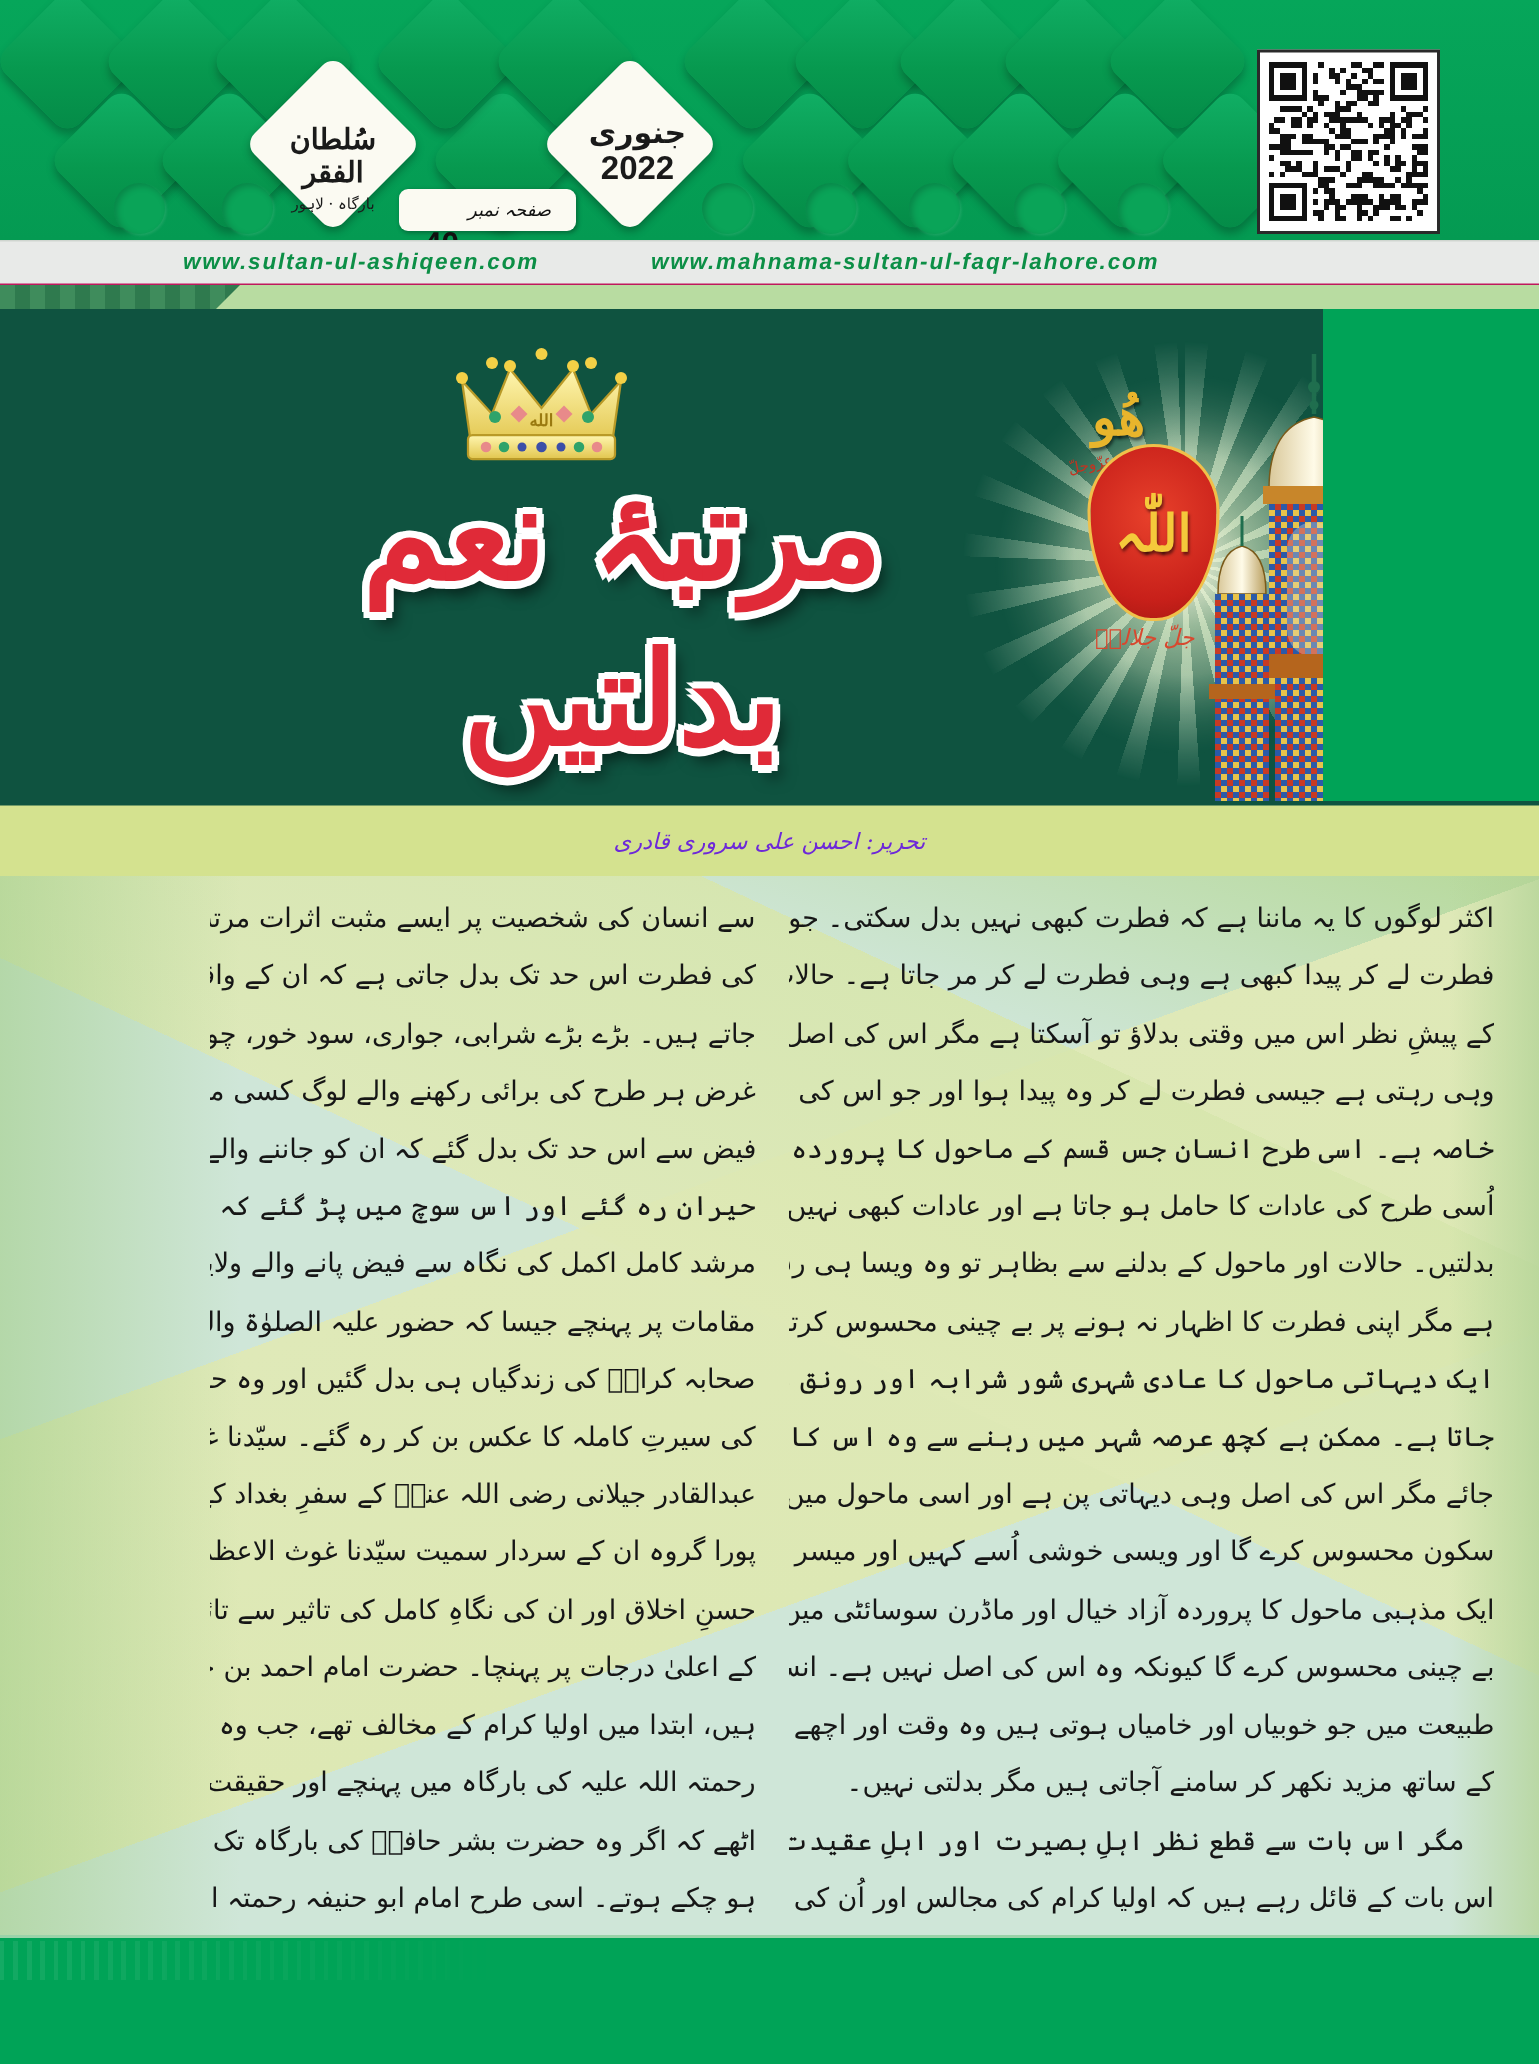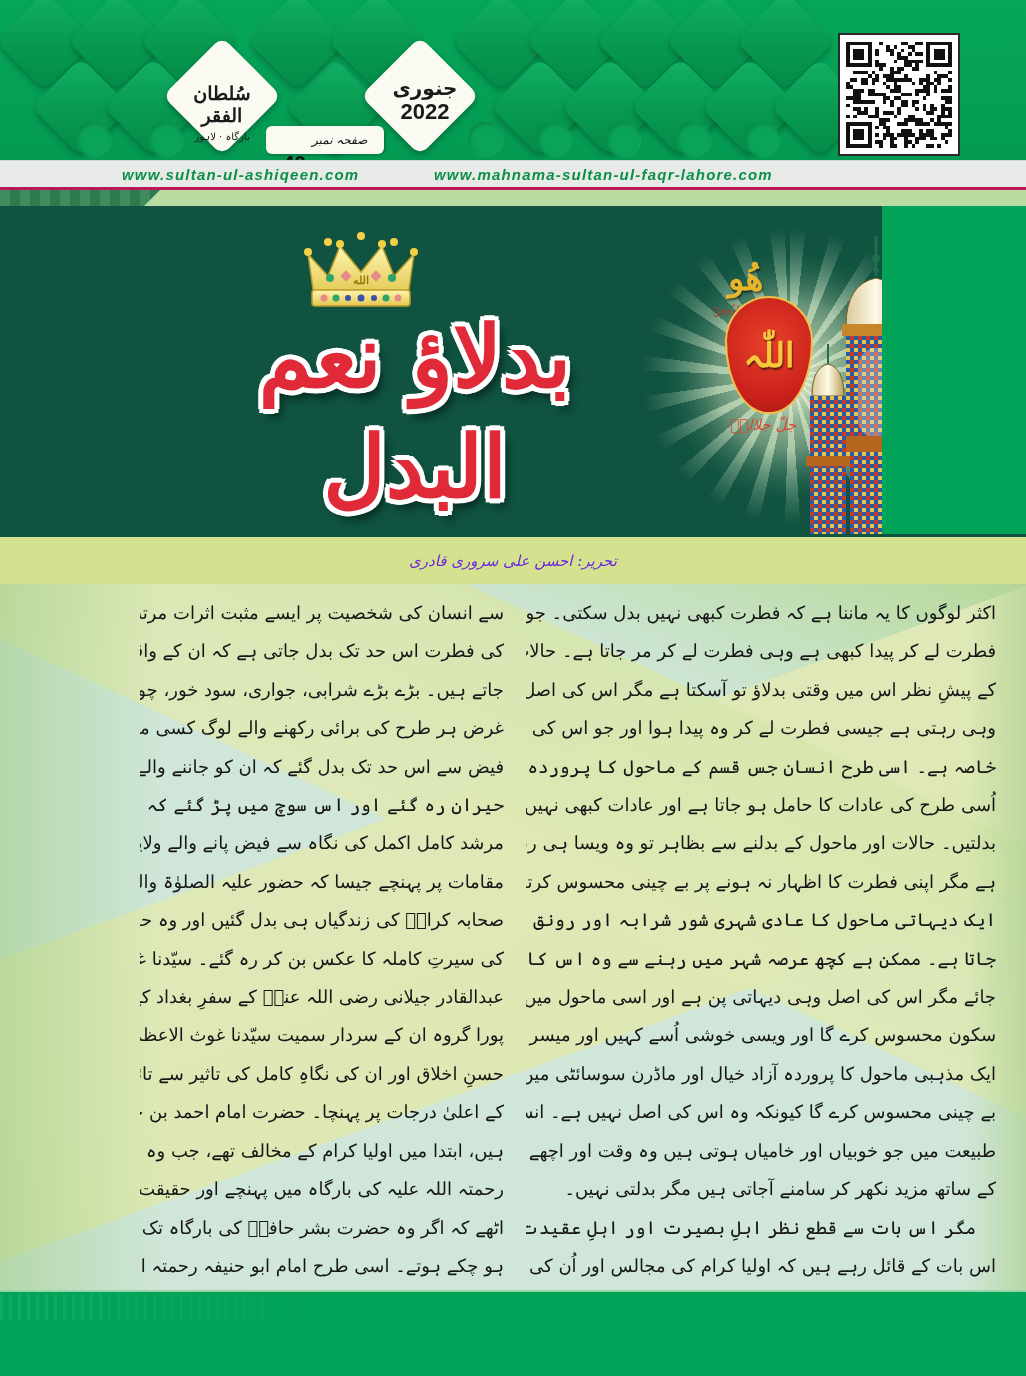--- a/index.html
+++ b/index.html
@@ -48,21 +48,21 @@
 
   .qr-box {
     position: absolute; left: 838px; top: 33px; width: 122px; height: 123px;
     background: #fff; border: 2px solid #2a2a2a; padding: 6px;
   }
   .qr-box svg { width: 100%; height: 100%; display: block; }
 
   
   .url-bar {
     position: absolute; left: 0; top: 160px; width: 1026px; height: 30px;
-    background: #e8eae8; border-top: 1px solid #cfd5cf; border-bottom: 3px solid #be185d;
+    background: #e8eae8; border-top: 1px solid #cfd5cf; border-bottom: 1px solid #be185d;
     font-family: "Liberation Sans", sans-serif; font-weight: bold; font-style: italic;
     font-size: 15px; color: #0c8f46; letter-spacing: 1.2px;
   }
   .url { position: absolute; top: 5px; }
   .url-1 { left: 122px; }
   .url-2 { left: 434px; }
 
   
   .ornament-strip {
     position: absolute; left: 0; top: 190px; width: 1026px; height: 16px;
@@ -554,21 +554,21 @@
     <circle cx="74" cy="66" r="3" fill="#3b4ea8"></circle>
       <circle cx="86" cy="66" r="3.5" fill="#2fa36a"></circle>
     <circle cx="98" cy="66" r="3.5" fill="#e88a8a"></circle>
     <circle cx="30" cy="46" r="4" fill="#2fa36a"></circle>
       <circle cx="92" cy="46" r="4" fill="#2fa36a"></circle>
     <rect x="42" y="40" width="8" height="8" fill="#e88a8a" transform="rotate(45 46 44)"></rect>
     <rect x="72" y="40" width="8" height="8" fill="#e88a8a" transform="rotate(45 76 44)"></rect>
     <text x="61" y="52" text-anchor="middle" font-family="DejaVu Serif, serif" font-size="11" font-weight="bold" fill="#9a7a10">الله</text>
   </svg>
 
-  <div class="title-main">بدلاؤ نعم البدل</div>
+  <div class="title-main">مرتبۂ نعم بدلتیں</div>
 
   <div class="hu-text">ھُو</div>
   <div class="azza">عزّوجلّ</div>
   <div class="allah-drop">
     <span>اللّٰہ</span>
   </div>
   <div class="jalla">جلّ جلالہٗ</div>
 
   <svg class="minaret" viewBox="0 0 130 300">
     <defs>

